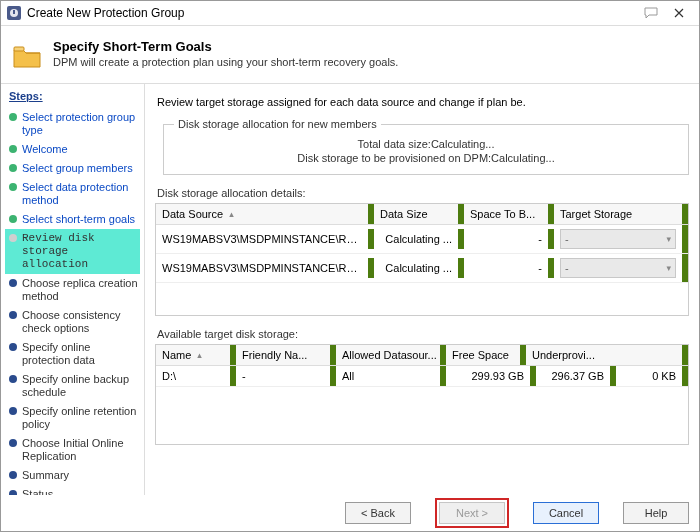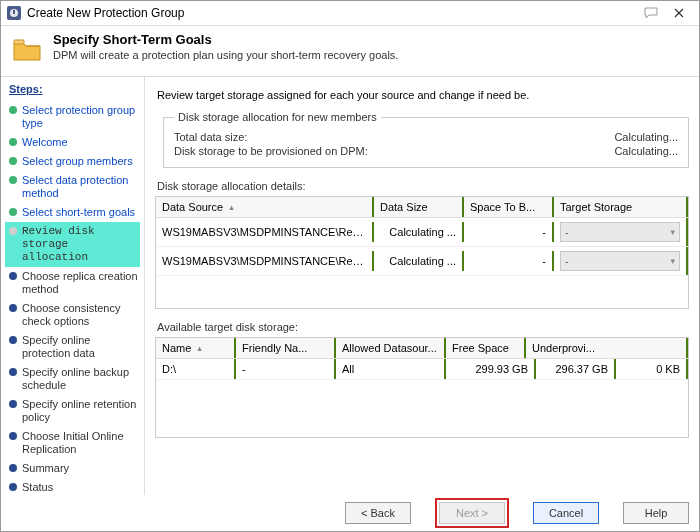--- a/index.html
+++ b/index.html
@@ -2,48 +2,48 @@
 <html><head>
 <meta charset="utf-8">
 <style>
   html,body{margin:0;padding:0;font-family:"Segoe UI",Tahoma,sans-serif;font-size:11px;color:#000;background:#fff;}
   .window{width:700px;height:532px;border:1px solid #999;box-sizing:border-box;display:flex;flex-direction:column;background:#fff;position:relative;}
   .titlebar{height:24px;display:flex;align-items:center;padding:0 6px;border-bottom:1px solid #ddd;}
   .titlebar .appicon{width:14px;height:14px;background:#4a5a8a;border-radius:2px;margin-right:6px;display:flex;align-items:center;justify-content:center;}
   .titlebar .appicon svg{width:10px;height:10px;}
   .titlebar .title{flex:1;font-size:12px;}
   .titlebar .winbtn{width:28px;height:20px;display:flex;align-items:center;justify-content:center;color:#555;}
-  .header{display:flex;align-items:flex-start;padding:6px 14px 10px 10px;border-bottom:1px solid #ddd;}
+  .header{display:flex;align-items:flex-start;padding:6px 14px 10px 10px;border-bottom:1px solid #ddd;margin-top:7px;}
   .header .foldericon{width:32px;height:32px;margin-right:10px;margin-top:2px;}
   .header h1{margin:0;font-size:13px;font-weight:bold;}
   .header .sub{font-size:11px;color:#333;margin-top:2px;}
   .body{flex:1;display:flex;min-height:0;}
   .sidebar{width:144px;border-right:1px solid #ddd;padding:6px 4px;box-sizing:border-box;overflow:hidden;}
   .sidebar .sec{font-weight:bold;color:#1b3f8b;text-decoration:underline;margin:0 0 6px 4px;font-size:11px;}
   .step{display:flex;align-items:flex-start;padding:3px 2px;line-height:13px;}
   .step .dot{width:8px;height:8px;border-radius:50%;margin:2px 5px 0 2px;flex:none;}
   .step.done .dot{background:#3cb371;}
   .step.cur .dot{background:#cfcfcf;}
   .step.todo .dot{background:#2a4b8d;}
   .step .lbl{flex:1;}
   .step.done .lbl{color:#0a49c4;}
   .step.cur{background:#5eead4;font-family:Liberation Mono, monospace;}
   .step.cur .lbl{color:#333;}
   .step.todo .lbl{color:#333;}
   .main{flex:1;padding:8px 10px 4px 10px;display:flex;flex-direction:column;min-width:0;}
   .instr{margin:4px 2px 10px 2px;}
   fieldset.gbox{border:1px solid #ccc;margin:0 0 10px 8px;padding:6px 10px 8px 10px;}
   fieldset.gbox legend{font-size:11px;color:#333;padding:0 4px;}
-  .row2{display:flex;justify-content:space-between;margin:2px 0;}
+  .row2{display:flex;justify-content:center;margin:2px 0;}
   .row2 .k{color:#333;}
   .row2 .v{color:#333;}
   .sectlabel{margin:2px 2px 4px 2px;color:#333;}
   .grid{border:1px solid #ccc;background:#fff;}
   .ghead{display:flex;background:#f7f7f7;border-bottom:1px solid #ddd;}
-  .gcell{padding:4px 6px;border-right:2px solid #4d7c0f;box-sizing:border-box;overflow:hidden;white-space:nowrap;text-overflow:ellipsis;font-size:11px;}
+  .gcell{padding:4px 6px;border-right:6px solid #4d7c0f;box-sizing:border-box;overflow:hidden;white-space:nowrap;text-overflow:ellipsis;font-size:11px;}
   .ghead .gcell{display:flex;align-items:center;}
   .grow{display:flex;border-bottom:1px solid #eee;align-items:center;}
   .dd{flex:1;height:18px;background:#e9e9e9;border:1px solid #c8c8c8;display:flex;align-items:center;justify-content:space-between;padding:0 4px;color:#666;}
   .dd .chev{font-size:9px;color:#888;}
   .g1 .c1{flex:0 0 218px;} .g1 .c2{flex:0 0 90px;text-align:right;} .g1 .c3{flex:0 0 90px;text-align:right;} .g1 .c4{flex:1;}
   .g1 .body1{height:90px;overflow:auto;}
   .g2 .c1{flex:0 0 80px;} .g2 .c2{flex:0 0 100px;} .g2 .c3{flex:0 0 110px;} .g2 .c4{flex:0 0 90px;text-align:right;} .g2 .c5{flex:0 0 80px;text-align:right;} .g2 .c6{flex:1;text-align:right;}
   .g2 .body2{height:78px;overflow:auto;}
   .sorticon{margin-left:6px;font-size:9px;color:#888;}
   .footer{height:36px;display:flex;align-items:center;justify-content:flex-end;padding:0 10px;gap:24px;}
@@ -148,21 +148,21 @@
             <span class="lbl">Summary</span>
           </div>
           <div class="step todo">
             <span class="dot"></span>
             <span class="lbl">Status</span>
           </div>
         </div>
     </div>
 
     <div class="main">
-      <div class="instr">Review target storage assigned for each your source and change if need be.</div>
+      <div class="instr">Review target storage assigned for each data source and change if plan be.</div>
 
       <fieldset class="gbox">
         <legend>Disk storage allocation for new members</legend>
         <div id="allocrows">
             <div class="row2">
               <span class="k">Total data size:</span>
               <span class="v">Calculating...</span>
             </div>
             <div class="row2">
               <span class="k">Disk storage to be provisioned on DPM:</span>

